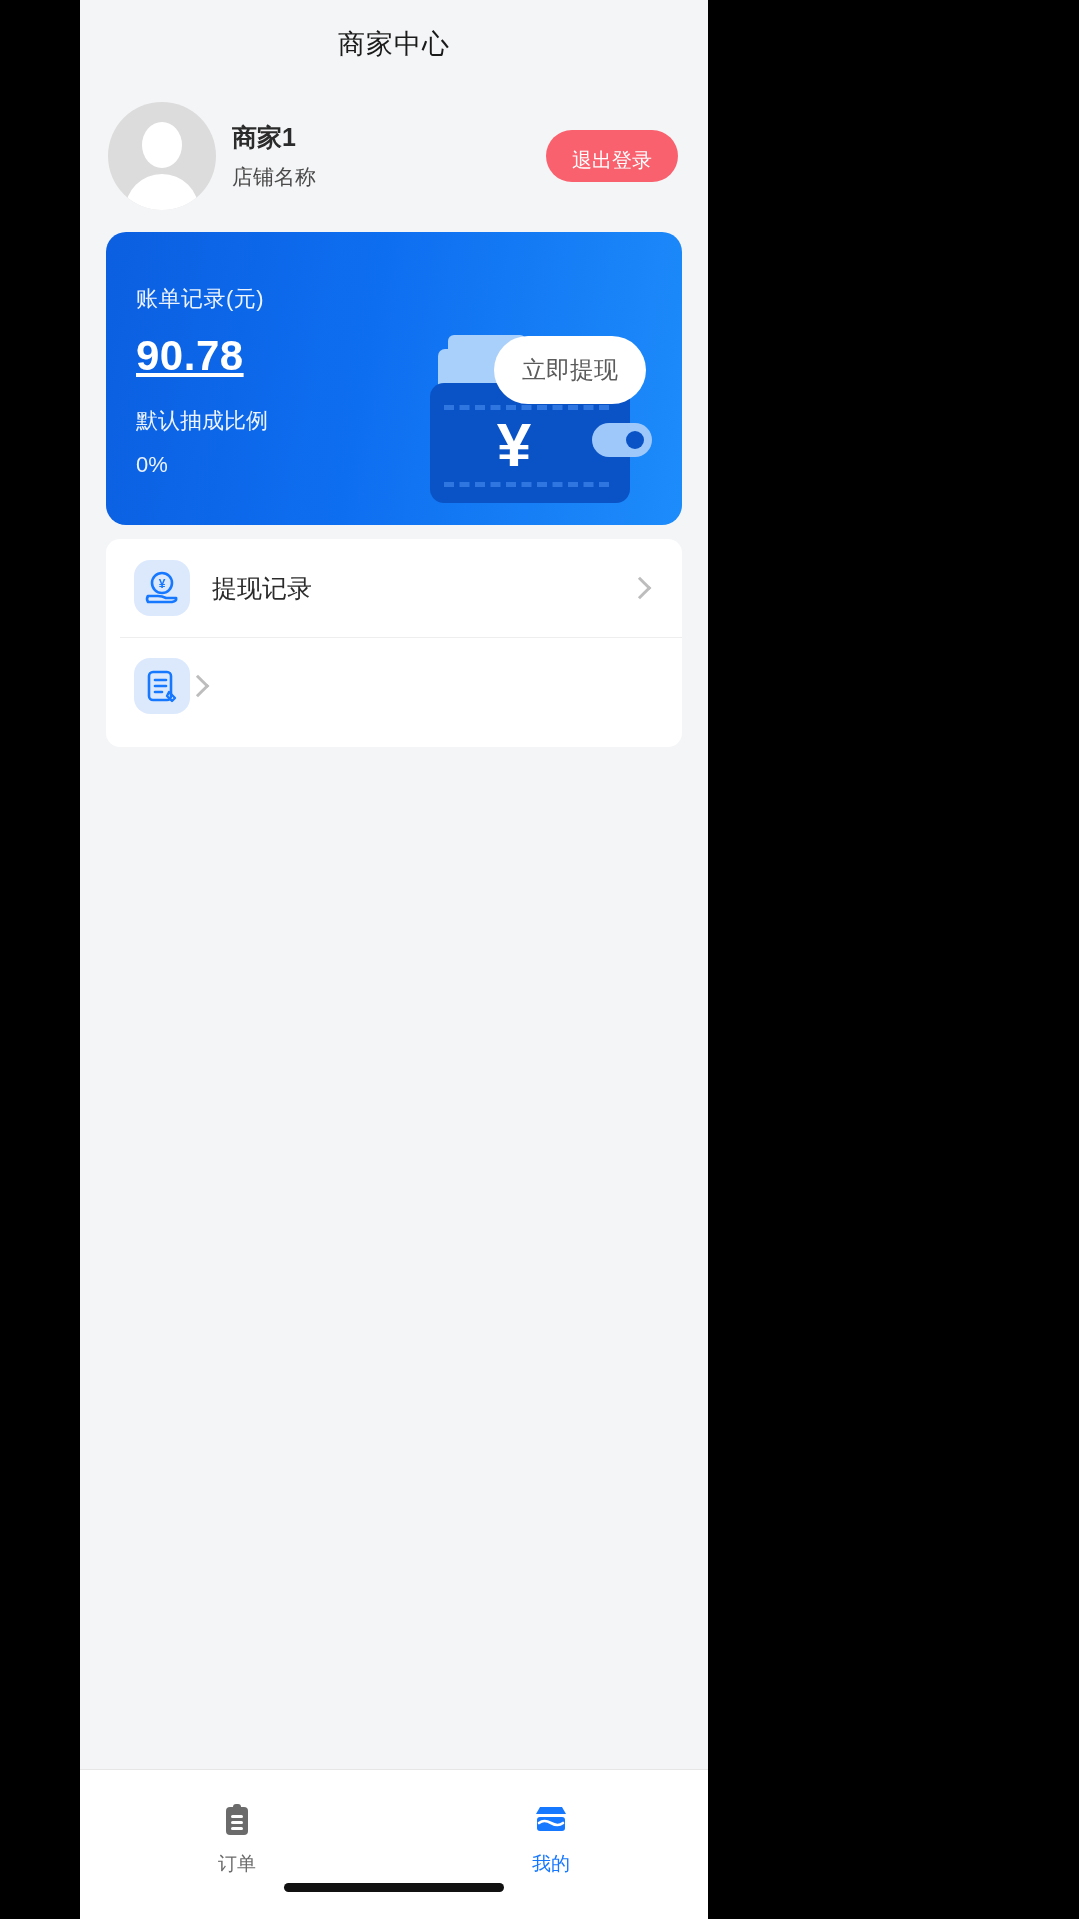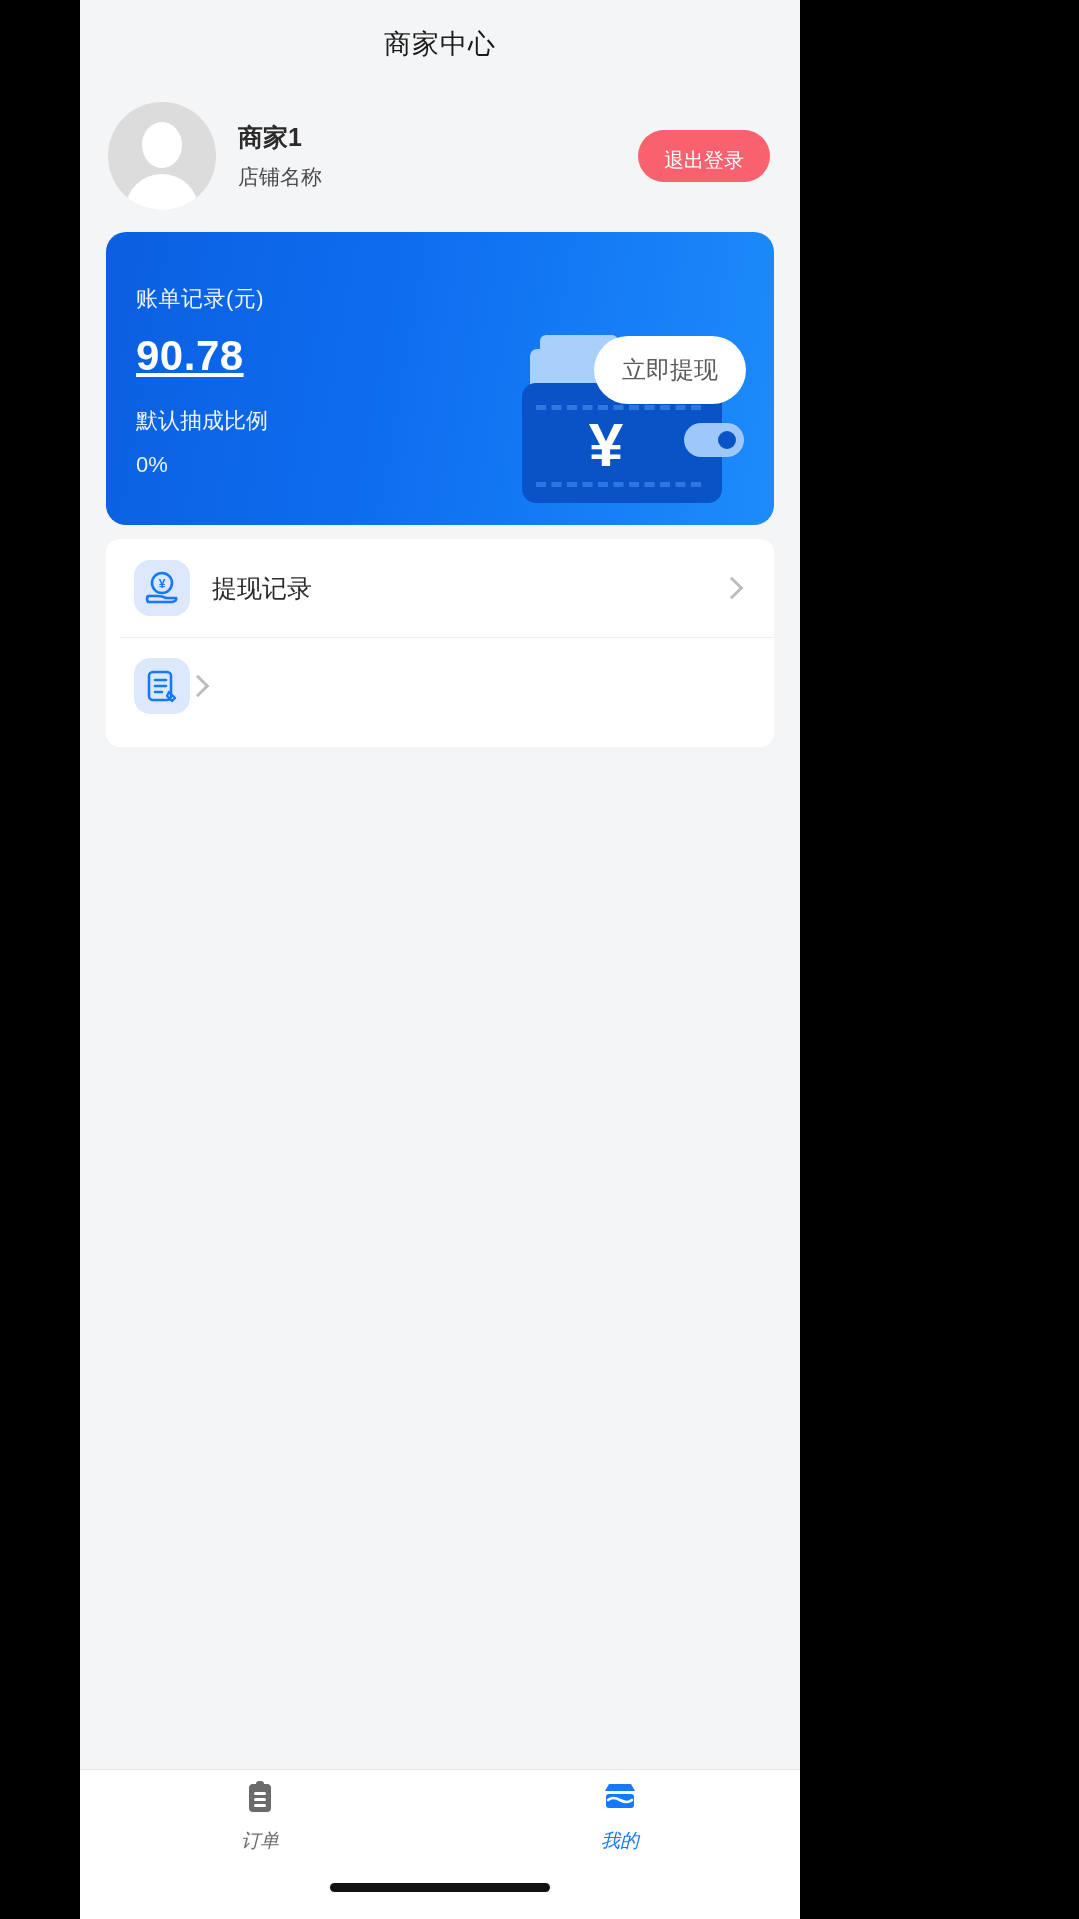--- a/index.html
+++ b/index.html
@@ -5,21 +5,21 @@
   * { margin:0; padding:0; box-sizing:border-box; }
   html, body {
     width:1079px; height:1919px;
     background:#000;
     font-family:"Liberation Sans","DejaVu Sans",sans-serif;
     overflow:hidden;
   }
   .phone {
     position:absolute;
     left:80px; top:0;
-    width:720px; height:1919px;
+    width:628px; height:1919px;
     background:#f4f5f7;
     display:flex; flex-direction:column;
   }
   
   .header {
     height:88px;
     flex:0 0 88px;
     display:flex; align-items:center; justify-content:center;
     background:#f4f5f7;
   }
@@ -57,21 +57,21 @@
     left:34px; top:20px;
   }
   .avatar .shoulders {
     position:absolute;
     width:74px; height:60px;
     background:#fff;
     border-radius:40px 40px 0 0;
     left:17px; top:72px;
   }
   .profile-text {
-    margin-left:22px;
+    margin-left:16px;
     display:flex; flex-direction:column;
     justify-content:center;
     gap:9px;
     flex:1 1 auto;
   }
   .merchant-name {
     font-size:25px;
     font-weight:bold;
     color:#2b2b2b;
   }
@@ -184,21 +184,21 @@
     left:52px; top:86px;
     width:64px; height:64px;
     color:#fff;
     font-size:62px;
     font-weight:bold;
     line-height:64px;
     text-align:center;
   }
   .withdraw-btn {
     position:absolute;
-    right:28px; top:104px;
+    right:36px; top:104px;
     background:#fff;
     color:#5b5b5b;
     border:none;
     border-radius:34px;
     height:68px;
     padding:0 28px;
     font-size:24px;
     font-family:inherit;
     cursor:pointer;
     white-space:nowrap;
@@ -245,22 +245,21 @@
     transform:rotate(45deg);
     margin-right:8px;
   }
   
   .tabbar {
     flex:0 0 110px;
     background:#fff;
     border-top:1px solid #e6e6e6;
     display:flex;
     align-items:flex-start;
-    padding-top:8px;
-    font-style:italic;
+    padding-top:31px;
   }
   .tab {
     flex:1 1 0;
     display:flex; flex-direction:column;
     align-items:center;
     gap:8px;
     cursor:pointer;
   }
   .tab-label { font-size:19px; }
   .tab-inactive .tab-label { color:#6b6b6b; }

